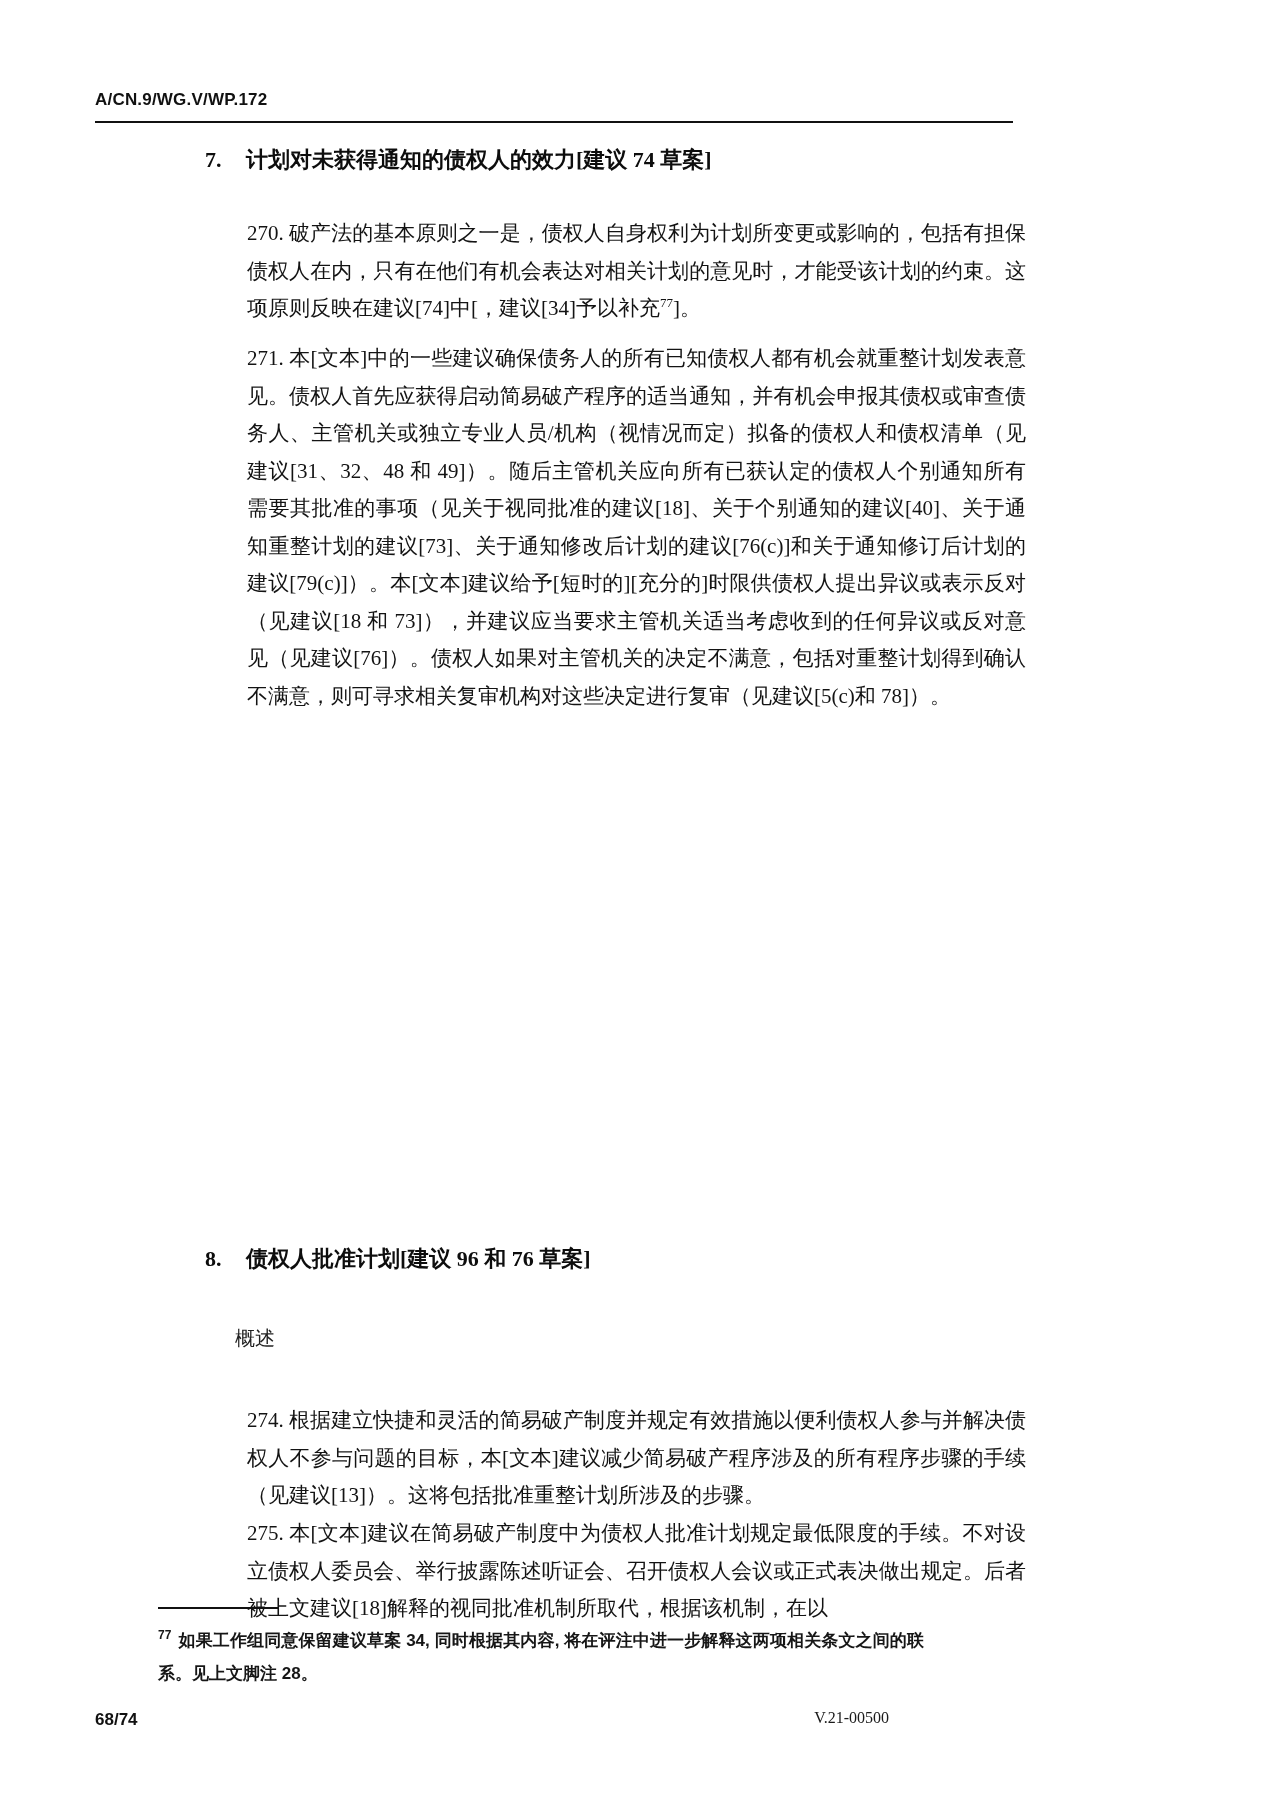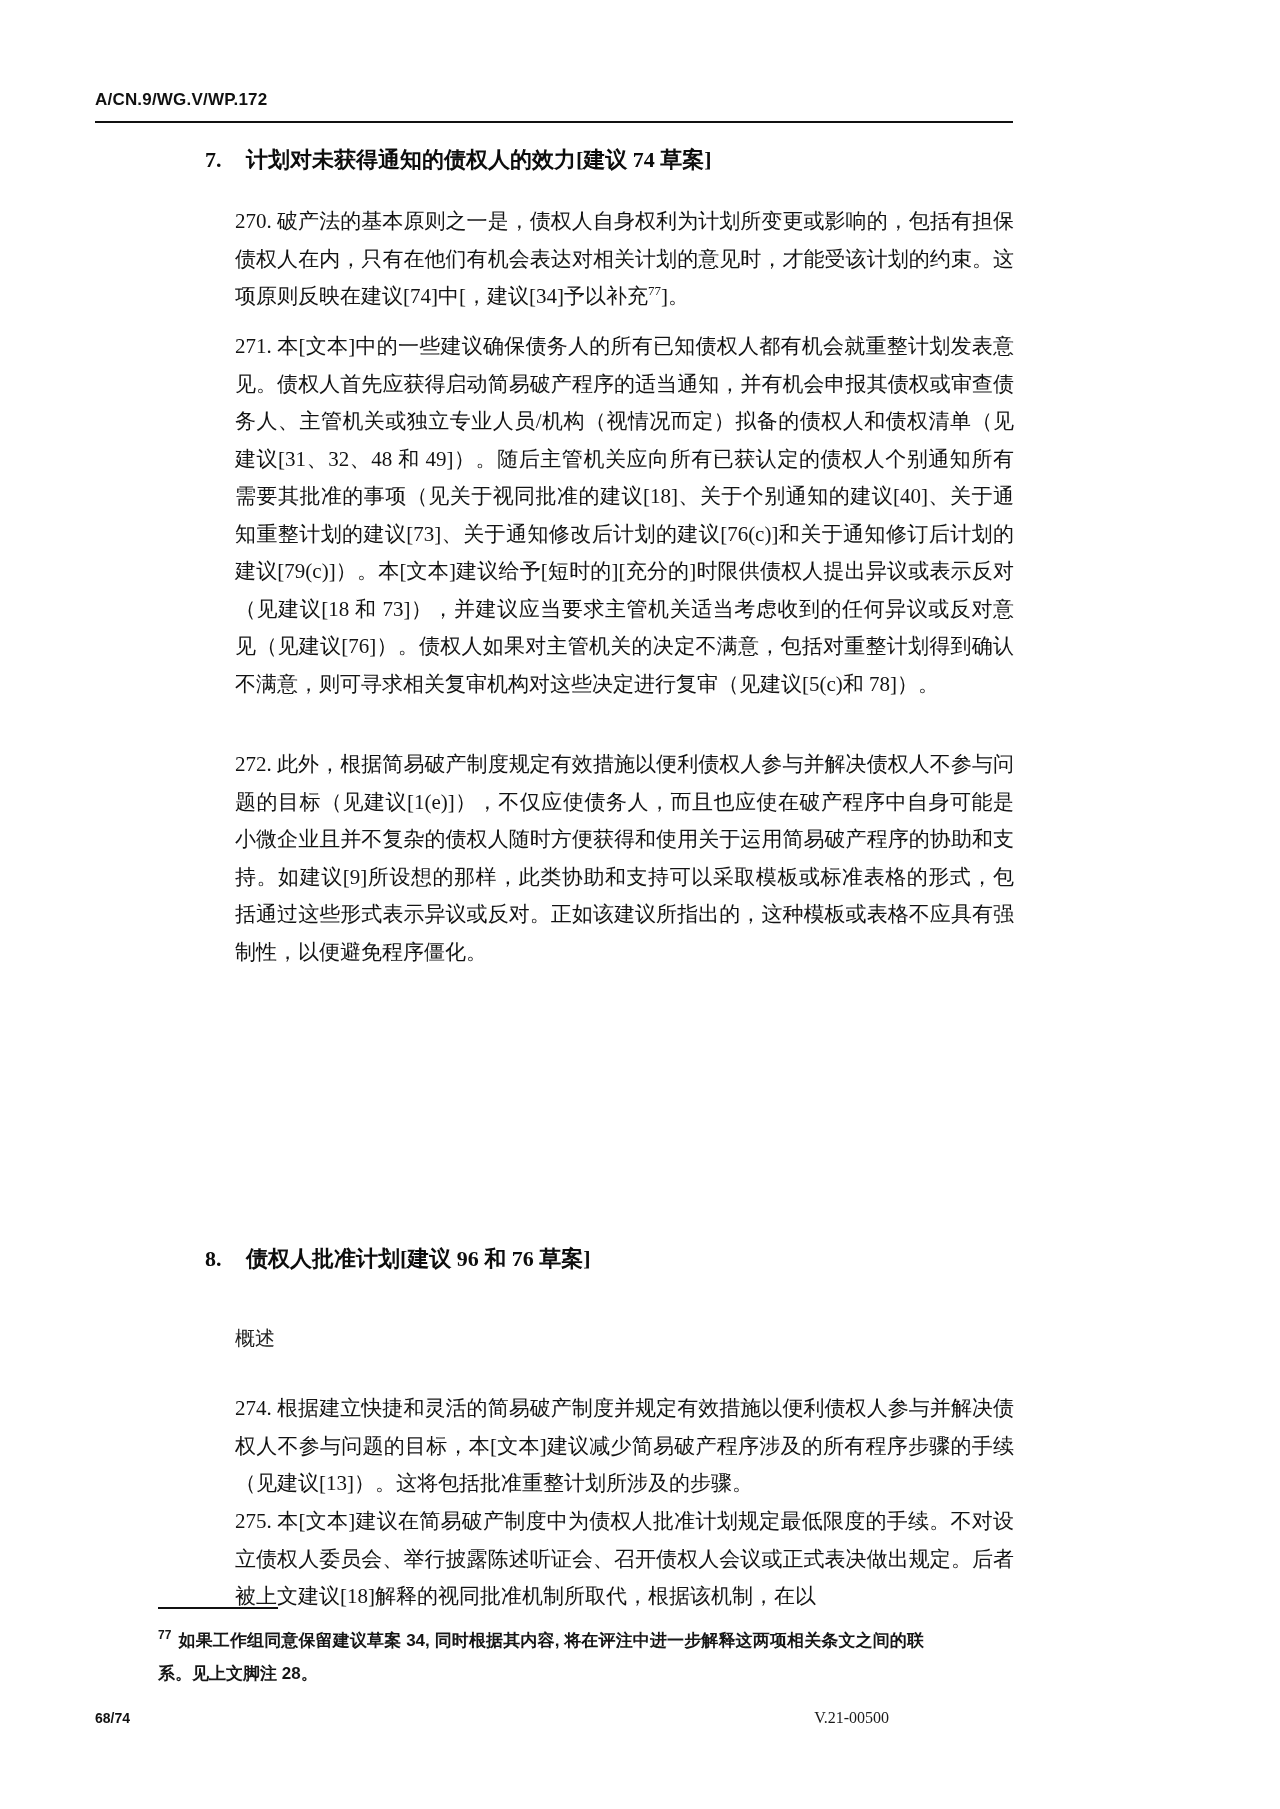--- a/index.html
+++ b/index.html
@@ -37,21 +37,21 @@
     line-height: 26px;
     color: #0d0d0d;
   }
   .sec-num { flex: 0 0 41px; }
   .sec7 { top: 147px; }
   .sec8 { top: 1246px; }
   .body-para {
     position: absolute;
     left: 235px;
     width: 779px;
-    margin: 0;
+    margin: 12px;
     font-size: 21px;
     line-height: 37.5px;
     text-align: justify;
     text-justify: inter-character;
     color: #131313;
   }
   .p270 { top: 203px; }
   .p271 { top: 328px; }
   .p272 { top: 746px; }
   .p273 { top: 975px; }
@@ -90,21 +90,21 @@
     font-size: 12px;
     vertical-align: super;
     line-height: 0;
     margin-right: 7px;
   }
   .footer-page {
     position: absolute;
     left: 95px; top: 1710px;
     font-family: "Liberation Sans", sans-serif;
     font-weight: 700;
-    font-size: 14px;
+    font-size: 17px;
     color: #111;
   }
   .footer-code {
     position: absolute;
     right: 267px; top: 1709px;
     font-size: 16px;
     font-family: "Liberation Serif", serif;
     color: #1a1a1a;
   }
 </style>
@@ -119,21 +119,20 @@
 
   <div class="section-heading sec7">
     <span class="sec-num">7.</span>
     <span class="sec-title">计划对未获得通知的债权人的效力[建议 74 草案]</span>
   </div>
 
   <p class="body-para p270"><span>270. 破产法的基本原则之一是，债权人自身权利为计划所变更或影响的，包括有担保债权人在内，只有在他们有机会表达对相关计划的意见时，才能受该计划的约束。这项原则反映在建议[74]中[，建议[34]予以补充</span><sup class="fn-ref">77</sup><span>]。</span></p>
 
   <p class="body-para p271">271. 本[文本]中的一些建议确保债务人的所有已知债权人都有机会就重整计划发表意见。债权人首先应获得启动简易破产程序的适当通知，并有机会申报其债权或审查债务人、主管机关或独立专业人员/机构（视情况而定）拟备的债权人和债权清单（见建议[31、32、48 和 49]）。随后主管机关应向所有已获认定的债权人个别通知所有需要其批准的事项（见关于视同批准的建议[18]、关于个别通知的建议[40]、关于通知重整计划的建议[73]、关于通知修改后计划的建议[76(c)]和关于通知修订后计划的建议[79(c)]）。本[文本]建议给予[短时的][充分的]时限供债权人提出异议或表示反对（见建议[18 和 73]），并建议应当要求主管机关适当考虑收到的任何异议或反对意见（见建议[76]）。债权人如果对主管机关的决定不满意，包括对重整计划得到确认不满意，则可寻求相关复审机构对这些决定进行复审（见建议[5(c)和 78]）。</p>
 
-  <p class="body-para p272">272. 此外，根据简易破产制度规定有效措施以便利债权人参与并解决债权人不参与问题的目标（见建议[1(e)]），不仅应使债务人，而且也应使在破产程序中自身可能是小微企业且并不复杂的债权人随时方便获得和使用关于运用简易破产程序的协助和支持。如建议[9]所设想的那样，此类协助和支持可以采取模板或标准表格的形式，包括通过这些形式表示异议或反对。正如该建议所指出的，这种模板或表格不应具有强制性，以便避免程序僵化。</p>
 
 
   <div class="section-heading sec8">
     <span class="sec-num">8.</span>
     <span class="sec-title">债权人批准计划[建议 96 和 76 草案]</span>
   </div>
 
   <div class="overview-label">概述</div>
 
   <p class="body-para p274">274. 根据建立快捷和灵活的简易破产制度并规定有效措施以便利债权人参与并解决债权人不参与问题的目标，本[文本]建议减少简易破产程序涉及的所有程序步骤的手续（见建议[13]）。这将包括批准重整计划所涉及的步骤。</p>

